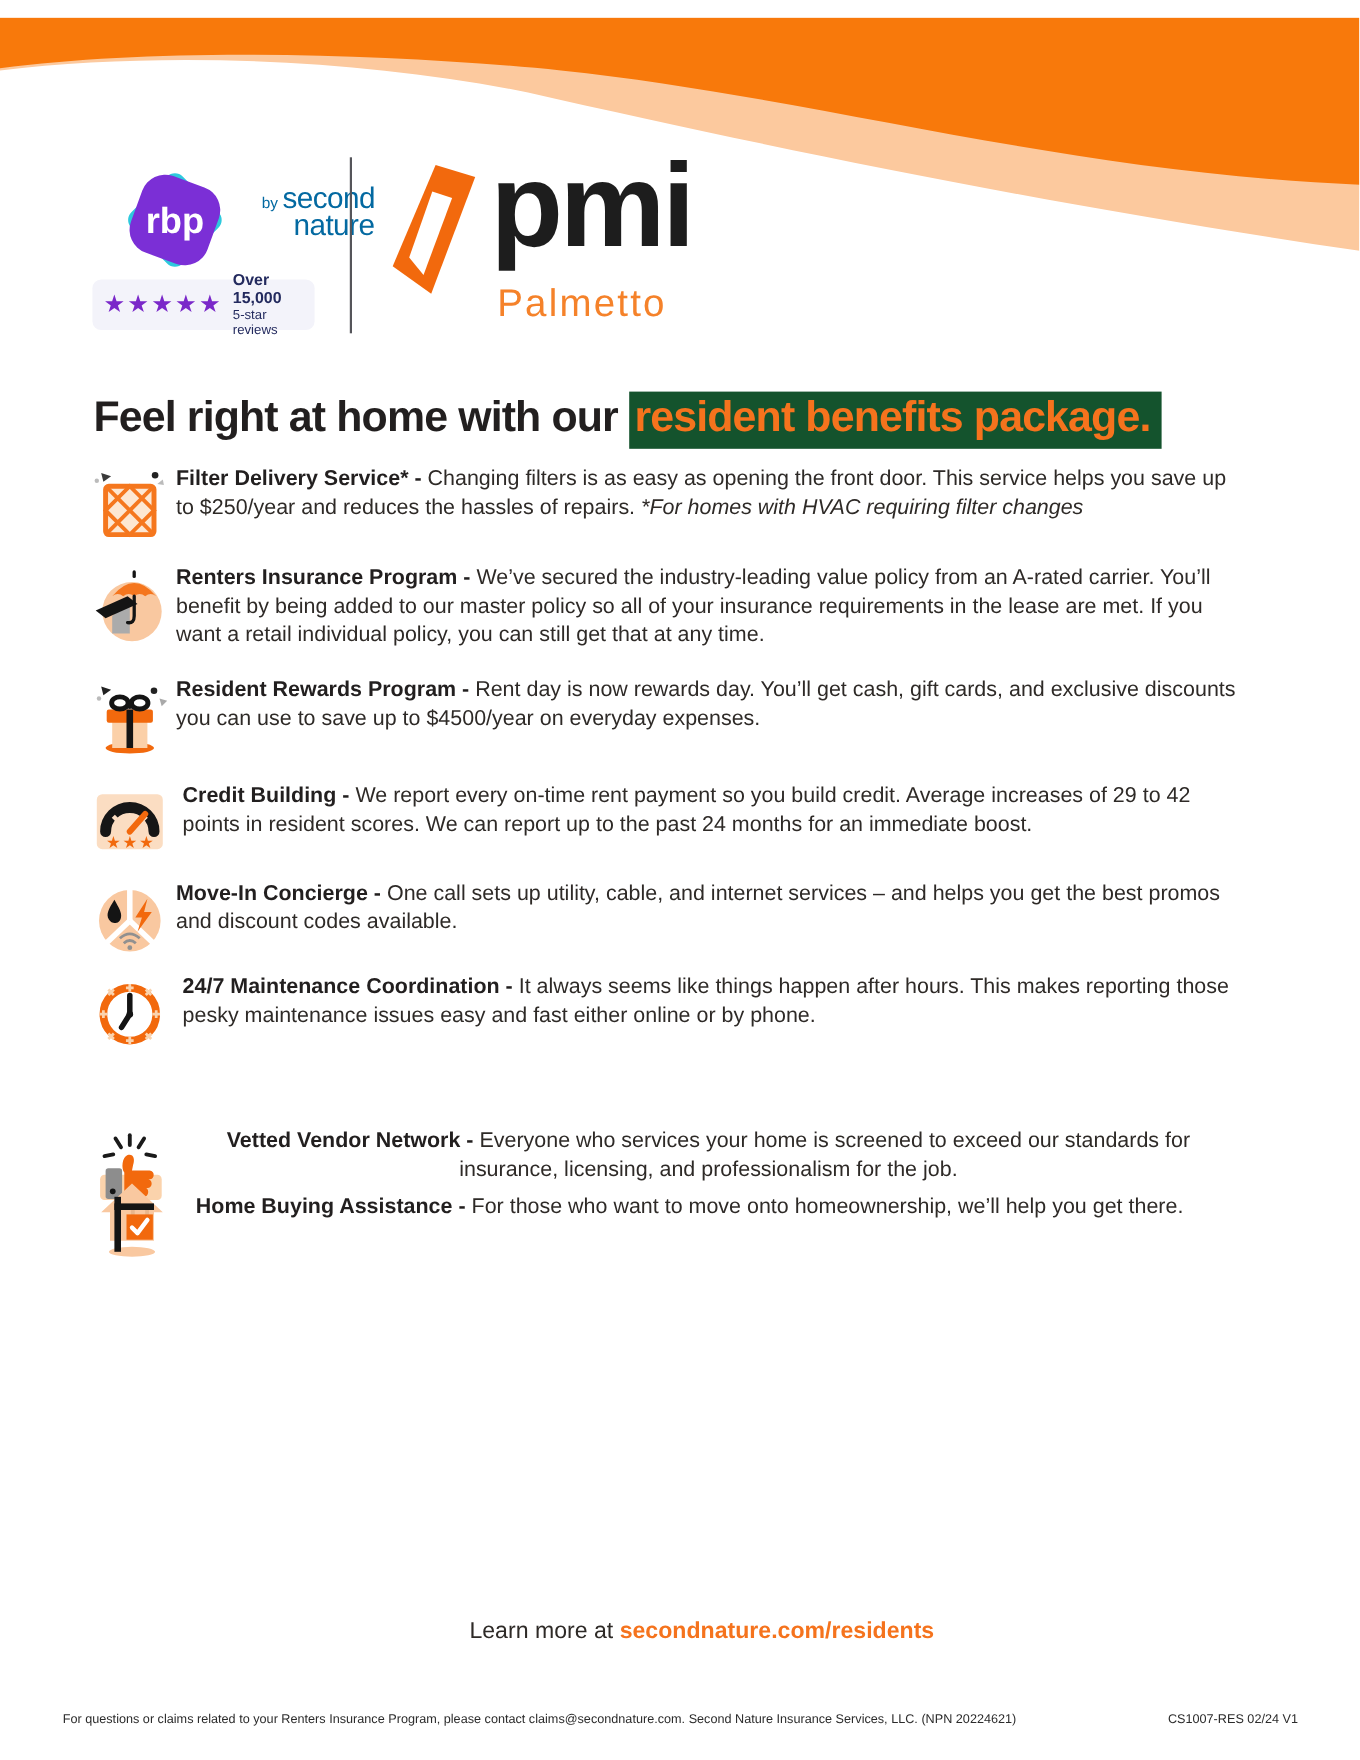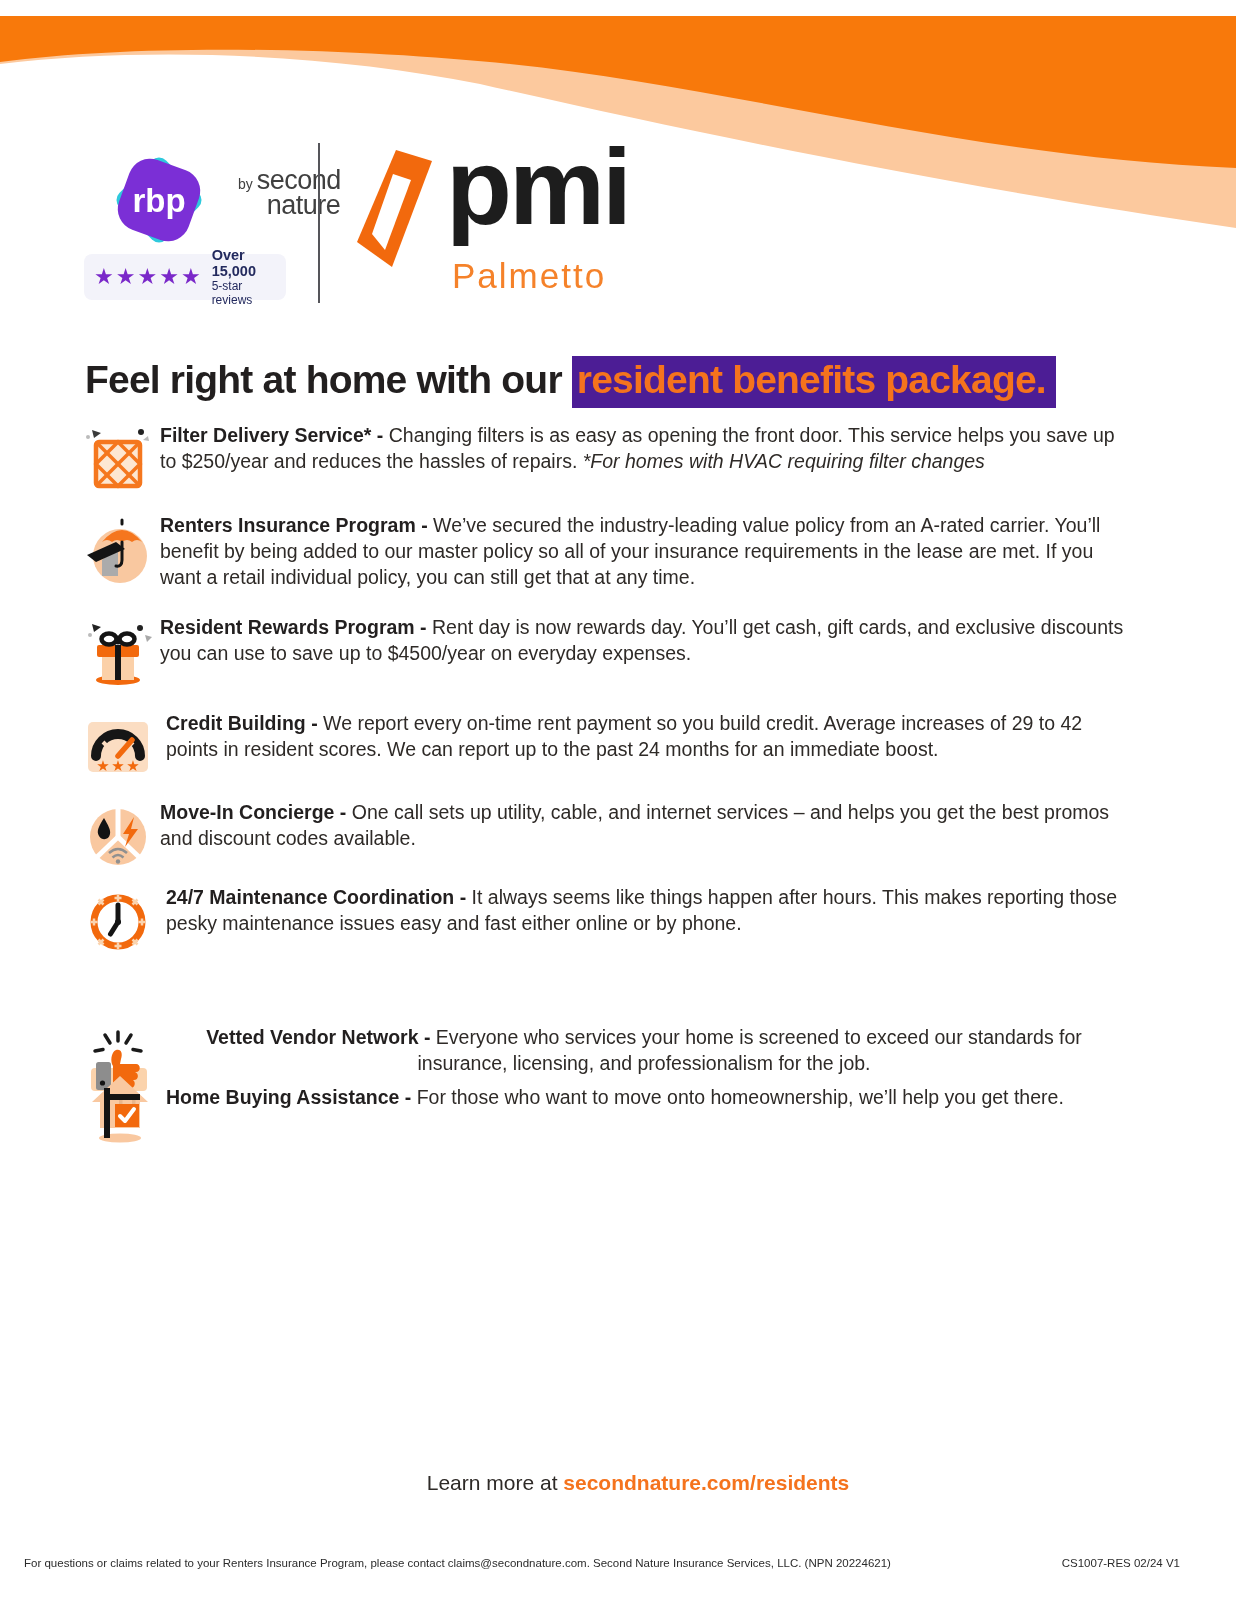--- a/index.html
+++ b/index.html
@@ -5,53 +5,53 @@
   * { margin:0; padding:0; box-sizing:border-box; }
   html,body { background:#ffffff; }
   body { font-family:"Liberation Sans", sans-serif; }
   #page { position:relative; width:1236px; height:1600px; background:#ffffff; overflow:hidden; margin:16px auto; }
 
   
   .wave { position:absolute; top:0; left:0; width:1236px; height:240px; }
 
   
   .rbp-badge { position:absolute; left:84px; top:122px; width:150px; height:126px; }
-  .byline { position:absolute; left:238px; top:152px; display:flex; color:#404040; }
+  .byline { position:absolute; left:238px; top:152px; display:flex; color:#0369a1; }
   .byline .by { font-size:14px; font-weight:400; margin:8px 4px 0 0; }
   .brandname { font-size:27px; font-weight:400; line-height:0.92; letter-spacing:-0.5px; }
   .brandname .l2 { margin-left:10px; }
   .reviews-badge { position:absolute; left:84px; top:238px; width:202px; height:46px; background:#F3F3FA; border-radius:8px; display:flex; align-items:center; padding:0 10px; }
   .stars5 { color:#7A28C9; font-size:22px; letter-spacing:2px; margin-right:9px; white-space:nowrap; }
   .reviews-text { color:#232A5E; line-height:1.15; }
   .reviews-text .r1 { font-size:14.5px; font-weight:600; }
   .reviews-text .r2 { font-size:12px; font-weight:400; }
   .logo-divider { position:absolute; left:318px; top:127px; width:2px; height:160px; background:#55555a; }
   .pmi-mark { position:absolute; left:352px; top:130px; }
   .pmi-word { position:absolute; left:446px; top:112px; font-size:108px; font-weight:700; letter-spacing:-3px; color:#1d1d1d; line-height:1.1; }
   .pmi-sub { position:absolute; left:452px; top:240px; font-size:35px; font-weight:500; letter-spacing:2px; color:#F5822A; }
 
   
   .headline { position:absolute; left:85px; top:342px; width:1080px; font-size:39px; font-weight:700; letter-spacing:-0.8px; color:#221F1F; white-space:nowrap; }
-  .headline .hl { color:#F5731D; background:#4c1d95; padding:2px 10px 7px 5px; }
+  .headline .hl { color:#F5731D; background:#14532d; padding:2px 10px 7px 5px; }
 
   
   .benefit { position:absolute; left:76px; display:flex; width:1070px; }
   .b-icon { flex:0 0 84px; width:84px; }
   .b-text { width:968px; font-size:19.5px; line-height:26px; color:#2E2A27; }
   .b-title { font-weight:700; color:#221F1F; }
   .b-note { font-style:italic; }
   .bp1 { top:406px; } .bp2 { top:496px; } .bp3 { top:598px; } .bp4 { top:694px; }
-  .bp5 { top:783px; } .bp6 { top:868px; } .bp7 { top:1008px;text-align:center; } .bp8 { top:1052px; }
+  .bp5 { top:783px; } .bp6 { top:868px; } .bp7 { top:1008px;text-align:center; } .bp8 { top:1052px;justify-content:space-between; }
   .bp4 .b-text, .bp6 .b-text, .bp8 .b-text { margin-left:6px; }
   .bp8 .b-text { margin-top:16px; }
 
   
   .learn-more { position:absolute; left:0; top:1455px; width:1236px; text-align:center; font-size:21px; color:#2E2A27;padding-left:40px; }
   .learn-more .url { color:#F5731D; font-weight:700; }
-  .legal { position:absolute; left:0; top:1541px; width:1236px; padding:0 56px 0 24px; display:flex; justify-content:space-between; font-size:11.5px; color:#2b2b2b; }
+  .legal { position:absolute; left:0; top:1541px; width:1236px; padding:0 56px 0 57px; display:flex; justify-content:space-between; font-size:11.5px; color:#2b2b2b; }
 </style>
 </head>
 <body>
 
 <div id="page">
 
   <svg class="wave" viewBox="0 0 1236 240" preserveAspectRatio="none">
     <path d="M0,0 H1236 V212 C950,170 700,118 480,68 C330,38 150,30 0,48 Z" fill="#FCC99E"></path>
     <path d="M0,0 H1236 V152 C960,140 740,72 510,48 C360,33 150,26 0,46 Z" fill="#F8790B"></path>
   </svg>

